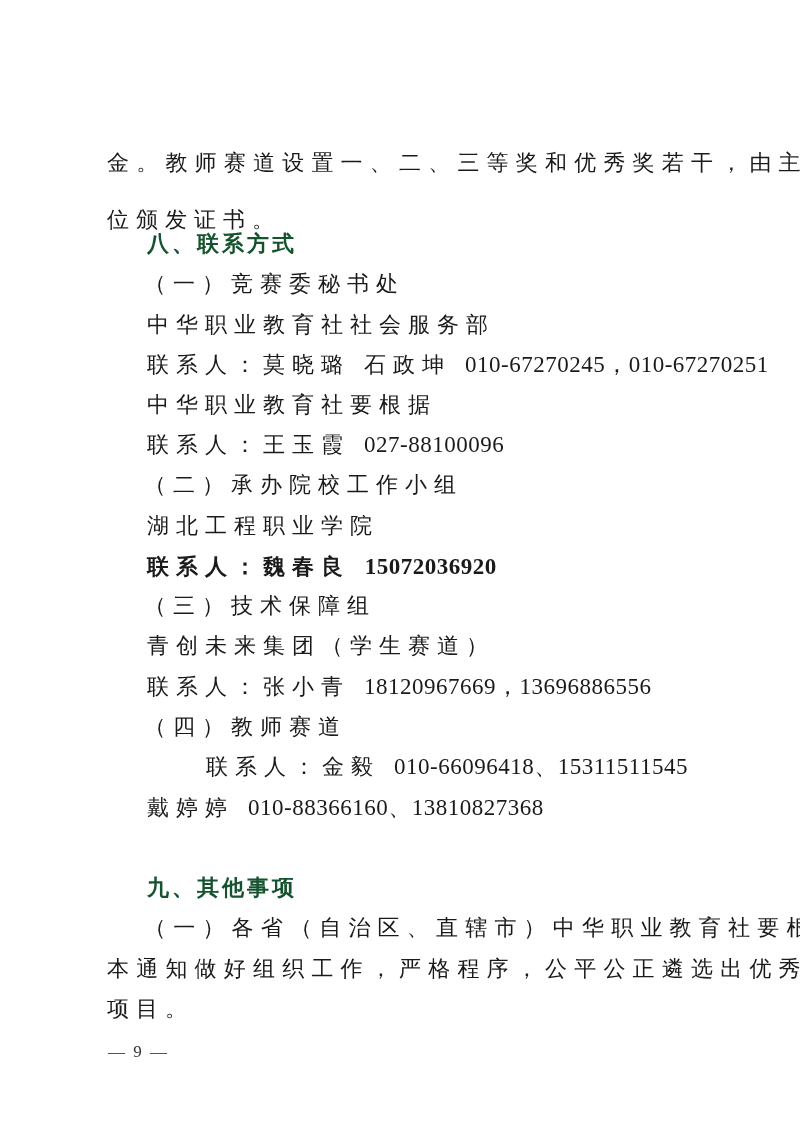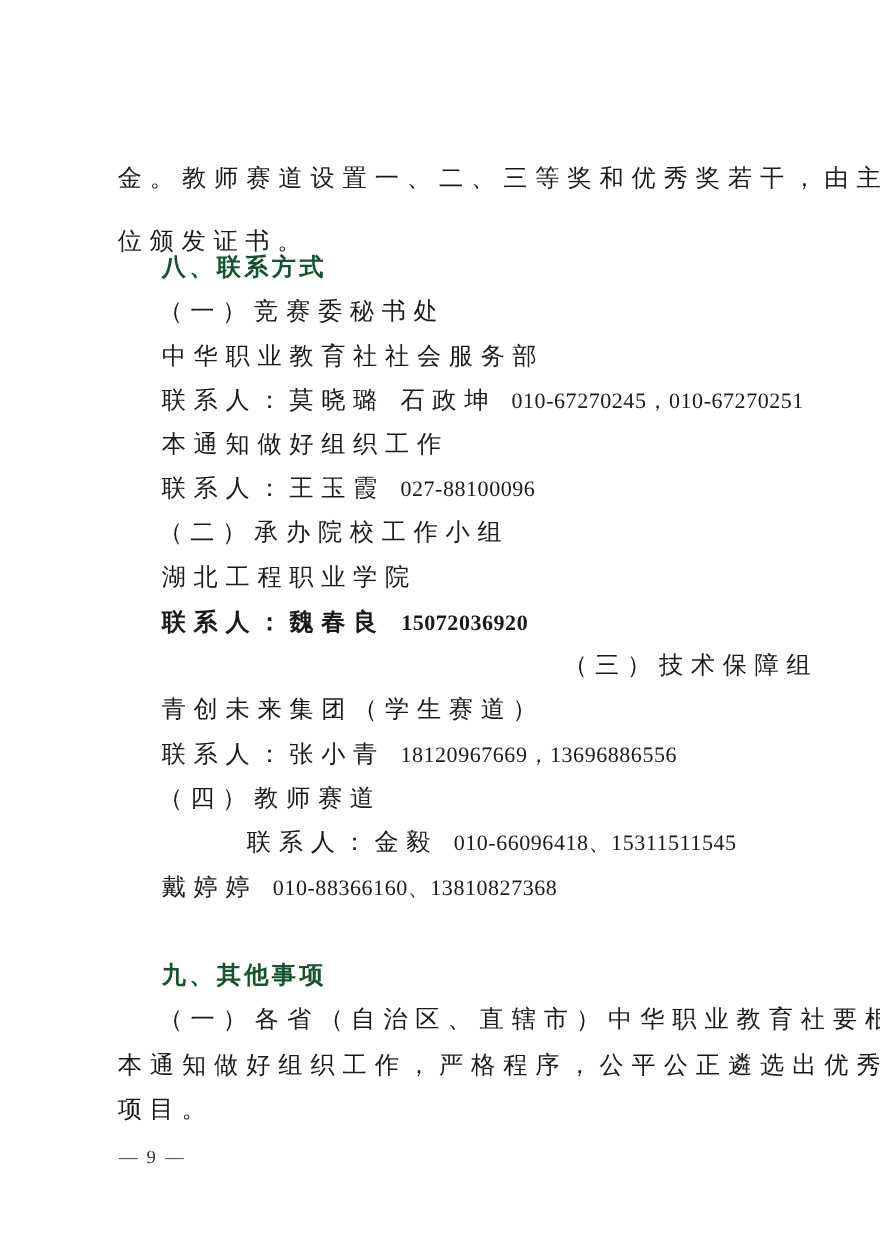--- a/index.html
+++ b/index.html
@@ -39,21 +39,21 @@
       font-weight: bold;
       letter-spacing: 3px;
       color: #14532d;
     }
     .line.justify {
       letter-spacing: 7.2px;
     }
     .num {
       letter-spacing: 0.5px;
       font-family: "Liberation Serif", "DejaVu Serif", serif;
-      font-size: 20px;
+      font-size: 23px;
     }
     .page-number {
       position: absolute;
       left: 108px;
       top: 1040px;
       height: 24px;
       line-height: 24px;
       font-size: 17px;
       font-family: "Liberation Serif", "DejaVu Serif", serif;
       color: #333333;
@@ -84,40 +84,40 @@
 
   <div class="line indent1" style="top:264px;">
     <span>（一）竞赛委秘书处</span>
   </div>
 
   <div class="line indent2" style="top:345px;">
     <span>联系人：莫晓璐 石政坤 </span><span class="num">010-67270245，010-67270251</span>
   </div>
 
   <div class="line indent2" style="top:385px;">
-    <span>本通知做好组织工作</span>
+    <span>中华职业教育社要根据</span>
   </div>
 
   <div class="line indent2" style="top:425px;">
     <span>联系人：王玉霞 </span><span class="num">027-88100096</span>
   </div>
 
   <div class="line indent1" style="top:465px;">
     <span>（二）承办院校工作小组</span>
   </div>
 
   <div class="line indent2" style="top:506px;">
     <span>湖北工程职业学院</span>
   </div>
 
   <div class="line indent2" style="top:546px;font-weight:bold;">
     <span>联系人：魏春良 </span><span class="num">15072036920</span>
   </div>
 
-  <div class="line indent1" style="top:586px;text-align:right;">
+  <div class="line indent1" style="top:586px;">
     <span>（三）技术保障组</span>
   </div>
 
   <div class="line indent2" style="top:626px;">
     <span>青创未来集团（学生赛道）</span>
   </div>
 
   <div class="line indent2" style="top:667px;">
     <span>联系人：张小青 </span><span class="num">18120967669，13696886556</span>
   </div>

